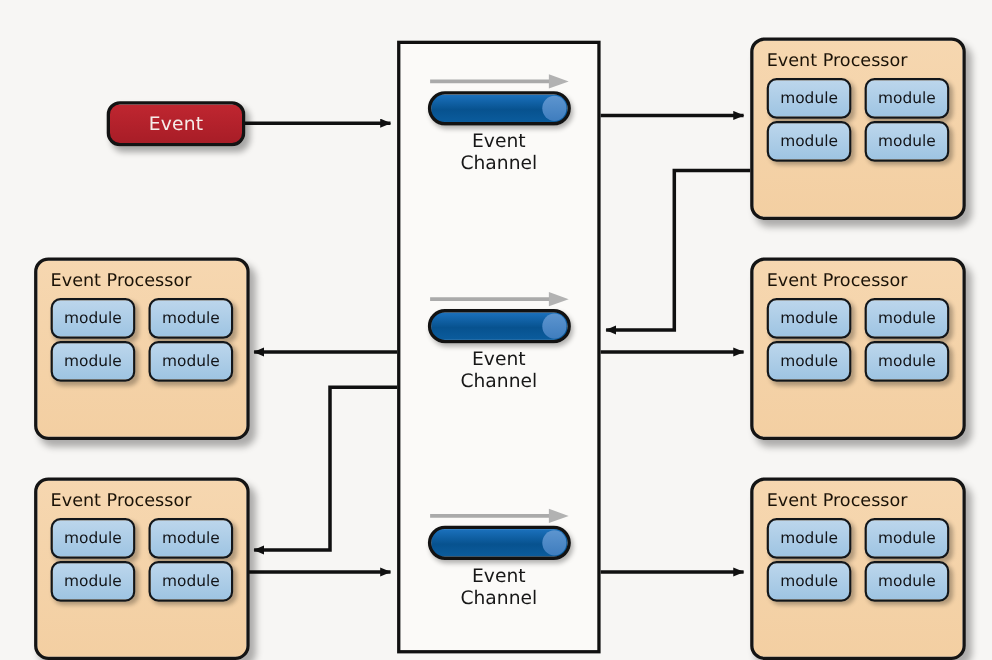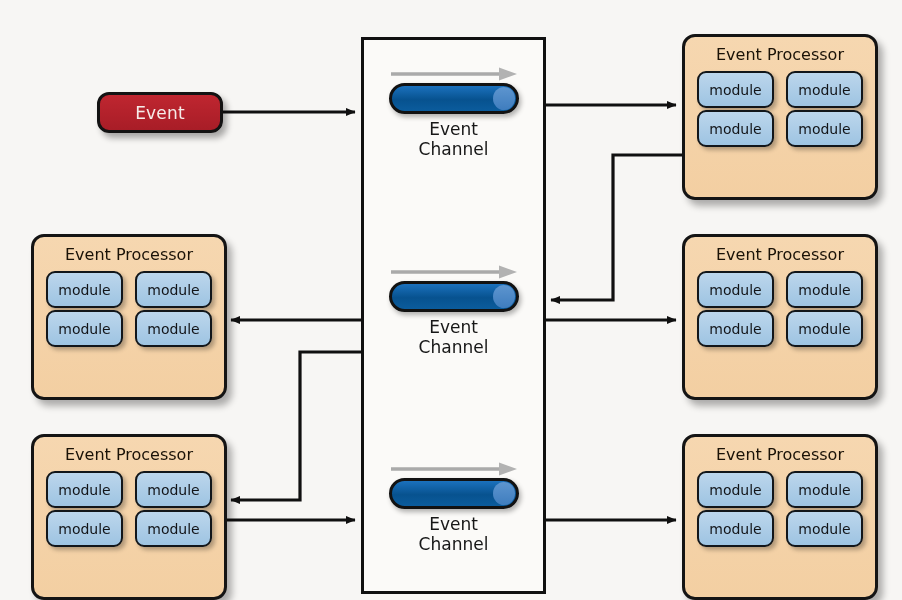--- a/index.html
+++ b/index.html
@@ -89,21 +89,20 @@
     position: absolute;
     box-sizing: border-box;
     background: linear-gradient(180deg, #f6d7b0 0%, #f3cfa2 100%);
     border: 3px solid #141414;
     border-radius: 13px;
     box-shadow: 5px 6px 7px rgba(0,0,0,0.30);
     z-index: 5;
     padding: 8px 12px 12px 12px;
   }
   .processor-title {
-    text-align: center;
     font-size: 16px;
     color: #1a1207;
     margin-bottom: 7px;
   }
   .module-grid {
     display: grid;
     grid-template-columns: 1fr 1fr;
     grid-template-rows: 1fr 1fr;
     gap: 2px 12px;
   }

